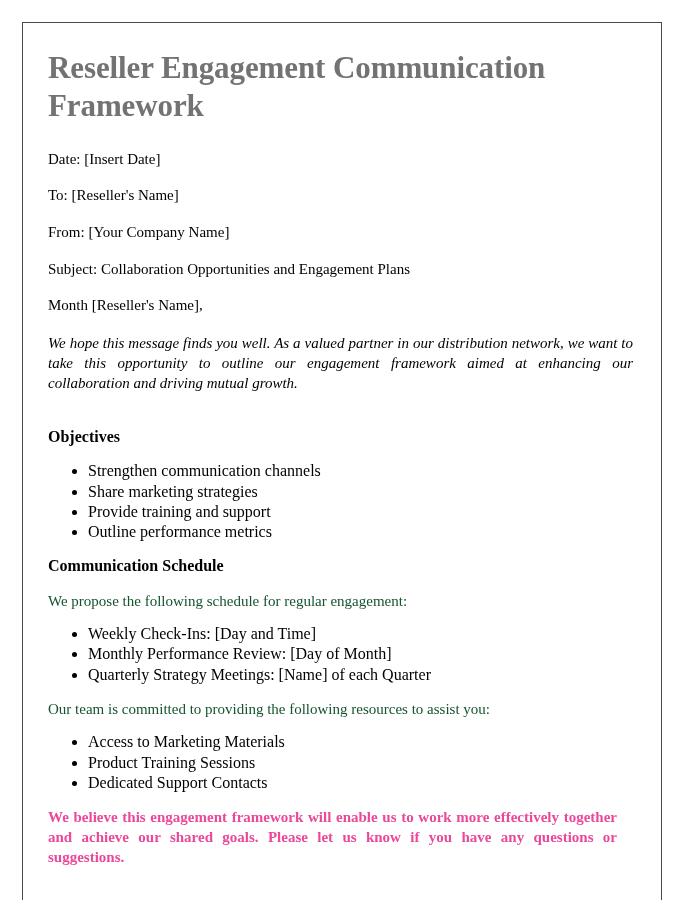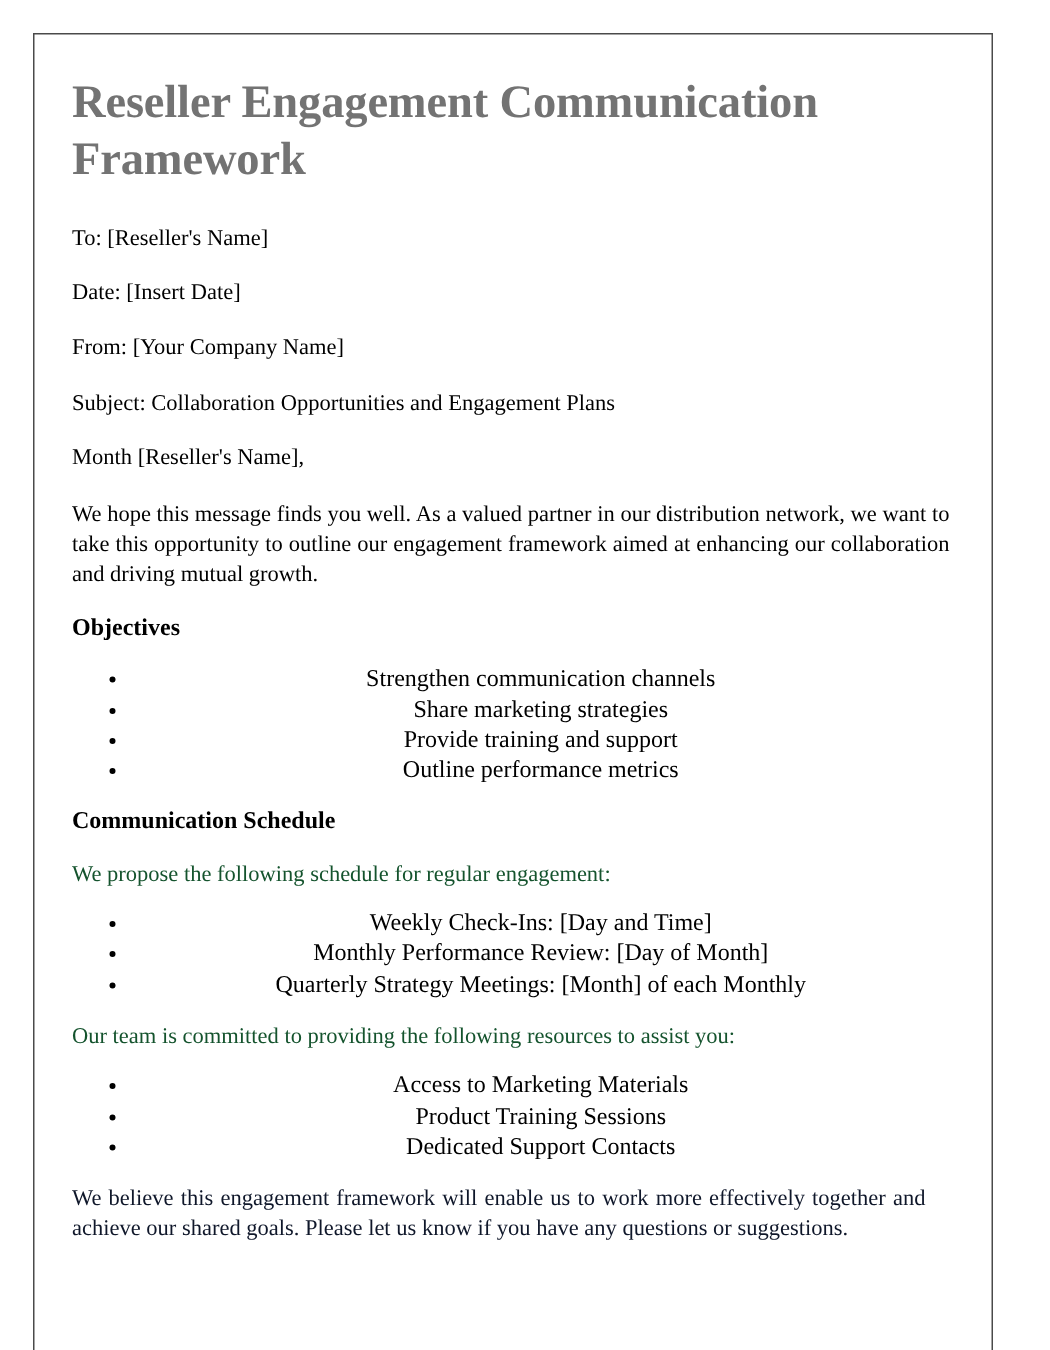--- a/index.html
+++ b/index.html
@@ -46,23 +46,24 @@
     font-size: 15px;
     line-height: 1.18;
     margin: 0 0 19px 0;
     color: #000000;
   }
 
   .intro-para,
   .body-para {
     font-size: 15px;
     line-height: 1.33;
-    margin: 0 0 16px 0;
+    margin: 0 0 34px 0;
     text-align: justify;
     color: #000000;
+    font-style: italic;
   }
 
   .section-heading {
     font-family: "Liberation Serif", "DejaVu Serif", serif;
     font-size: 16px;
     font-weight: bold;
     line-height: 1.15;
     margin: 16px 0 16px 0;
     color: #000000;
   }
@@ -78,61 +79,61 @@
     margin: 0 0 16px 0;
     padding-left: 40px;
     list-style-type: disc;
   }
 
   ul.doc-list li {
     font-size: 16px;
     line-height: 1.14;
     margin: 0 0 2px 0;
     color: #000000;
-    text-align: center;
   }
 
   .closing-para {
     font-size: 15px;
     line-height: 1.33;
     margin: 14px 16px 16px 0;
     text-align: justify;
-    color: #0f172a;
+    color: #ec4899;
+    font-weight: bold;
   }
 </style>
 </head>
 <body>
 
 <div class="page-sheet">
   <div class="page-inner">
 
     <h1 class="doc-title">Reseller Engagement Communication Framework</h1>
 
+    <p class="meta-line">Date: [Insert Date]</p>
     <p class="meta-line">To: [Reseller's Name]</p>
-    <p class="meta-line">Date: [Insert Date]</p>
     <p class="meta-line">From: [Your Company Name]</p>
     <p class="meta-line">Subject: Collaboration Opportunities and Engagement Plans</p>
     <p class="meta-line">Month [Reseller's Name],</p>
 
     <p class="intro-para">We hope this message finds you well. As a valued partner in our distribution network, we want to take this opportunity to outline our engagement framework aimed at enhancing our collaboration and driving mutual growth.</p>
 
     <h2 class="section-heading">Objectives</h2>
     <ul class="doc-list">
       <li>Strengthen communication channels</li>
       <li>Share marketing strategies</li>
       <li>Provide training and support</li>
       <li>Outline performance metrics</li>
     </ul>
 
     <h2 class="section-heading">Communication Schedule</h2>
     <p class="lead-para">We propose the following schedule for regular engagement:</p>
     <ul class="doc-list">
       <li>Weekly Check-Ins: [Day and Time]</li>
       <li>Monthly Performance Review: [Day of Month]</li>
-      <li>Quarterly Strategy Meetings: [Month] of each Monthly</li>
+      <li>Quarterly Strategy Meetings: [Name] of each Quarter</li>
     </ul>
 
     <p class="lead-para">Our team is committed to providing the following resources to assist you:</p>
     <ul class="doc-list">
       <li>Access to Marketing Materials</li>
       <li>Product Training Sessions</li>
       <li>Dedicated Support Contacts</li>
     </ul>
 
     <p class="closing-para">We believe this engagement framework will enable us to work more effectively together and achieve our shared goals. Please let us know if you have any questions or suggestions.</p>

